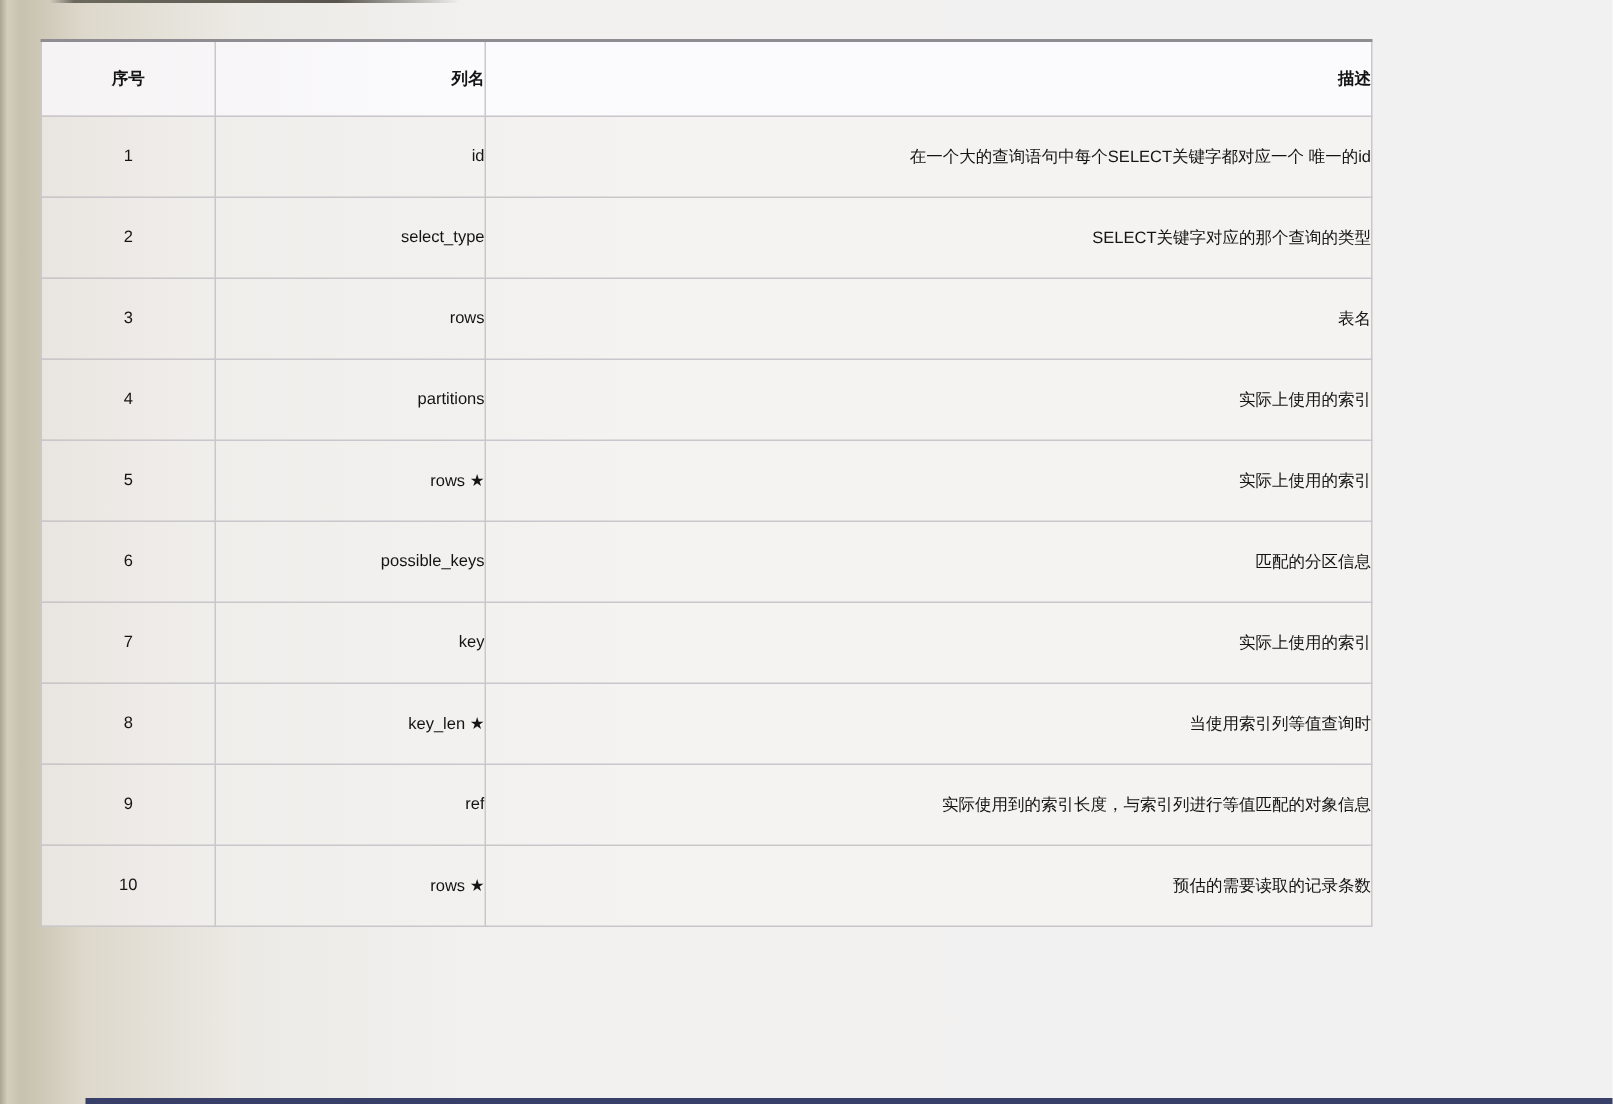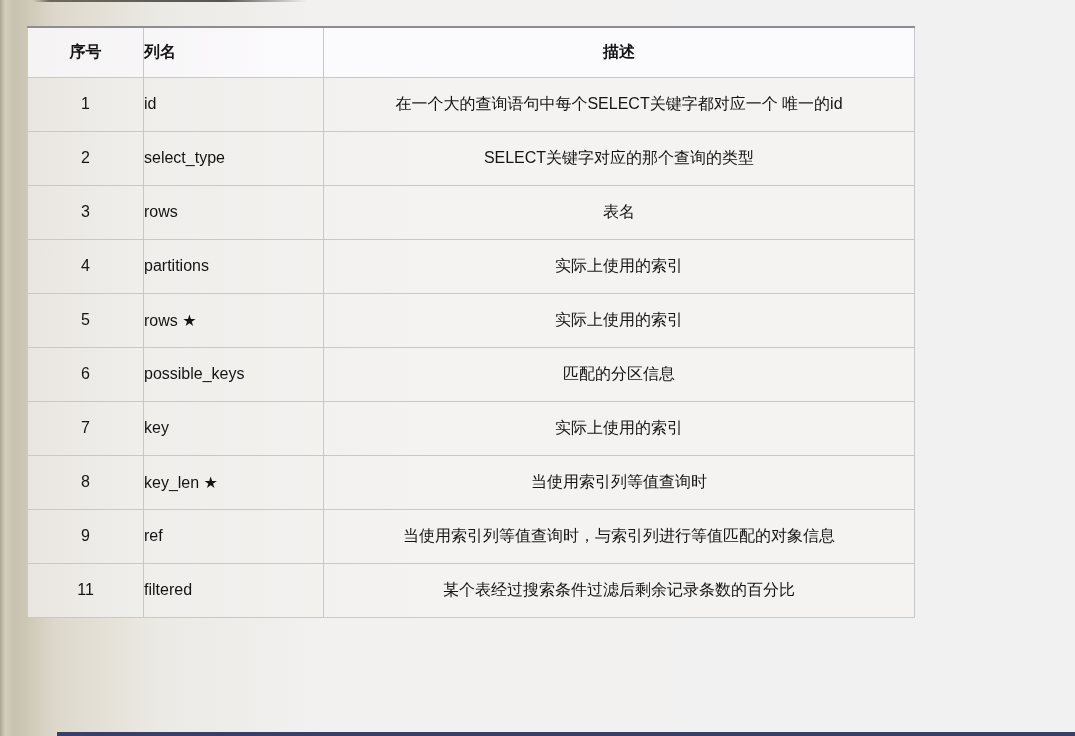--- a/index.html
+++ b/index.html
@@ -46,39 +46,39 @@
 
   table.cols {
     border-collapse: collapse;
     table-layout: fixed;
     width: 887px;
     border: 1px solid #a3a1a5;
     border-top: 2px solid #8f8d91;
   }
   table.cols th, table.cols td {
     border: 1px solid #c9c7cb;
-    font-size: 16px;
+    font-size: 11px;
     color: #141414;
     padding: 0;
     vertical-align: middle;
     overflow: hidden;
     white-space: nowrap;
   }
   thead tr {
     height: 50px;
     background: linear-gradient(to right, #f5f3f4 0%, #fbfafc 30%, #fbfafc 100%);
   }
   tbody tr {
     height: 54px;
     background: linear-gradient(to right, #e9e6e1 0%, #f0eeeb 12%, #f4f3f1 45%, #f4f3f2 100%);
   }
   th { font-weight: bold; text-align: left; }
   .c-no   { text-align: center; }
-  .c-name { text-align: left; padding-left: 22px; }
-  .c-desc { text-align: center; padding-left: 22px; }
+  .c-name { text-align: right; padding-left: 22px; }
+  .c-desc { text-align: right; padding-left: 22px; }
   th.c-no { text-align: center; }
 
   .bottom-bar {
     position: absolute;
     bottom: 0;
     left: 57px;
     right: 0;
     height: 4px;
     background: #38406a;
   }
@@ -139,24 +139,24 @@
         <td class="c-desc">实际上使用的索引</td>
       </tr>
       <tr>
         <td class="c-no">8</td>
         <td class="c-name">key_len ★</td>
         <td class="c-desc">当使用索引列等值查询时</td>
       </tr>
       <tr>
         <td class="c-no">9</td>
         <td class="c-name">ref</td>
-        <td class="c-desc">当使用索引列等值查询时，与索引列进行等值匹配的对象信息</td>
+        <td class="c-desc">实际使用到的索引长度，与索引列进行等值匹配的对象信息</td>
       </tr>
       <tr>
-        <td class="c-no">11</td>
-        <td class="c-name">filtered</td>
-        <td class="c-desc">某个表经过搜索条件过滤后剩余记录条数的百分比</td>
+        <td class="c-no">10</td>
+        <td class="c-name">rows ★</td>
+        <td class="c-desc">预估的需要读取的记录条数</td>
       </tr>
     </tbody>
   </table>
 </div>
 
 <div class="bottom-bar"></div>
 
 </body></html>

